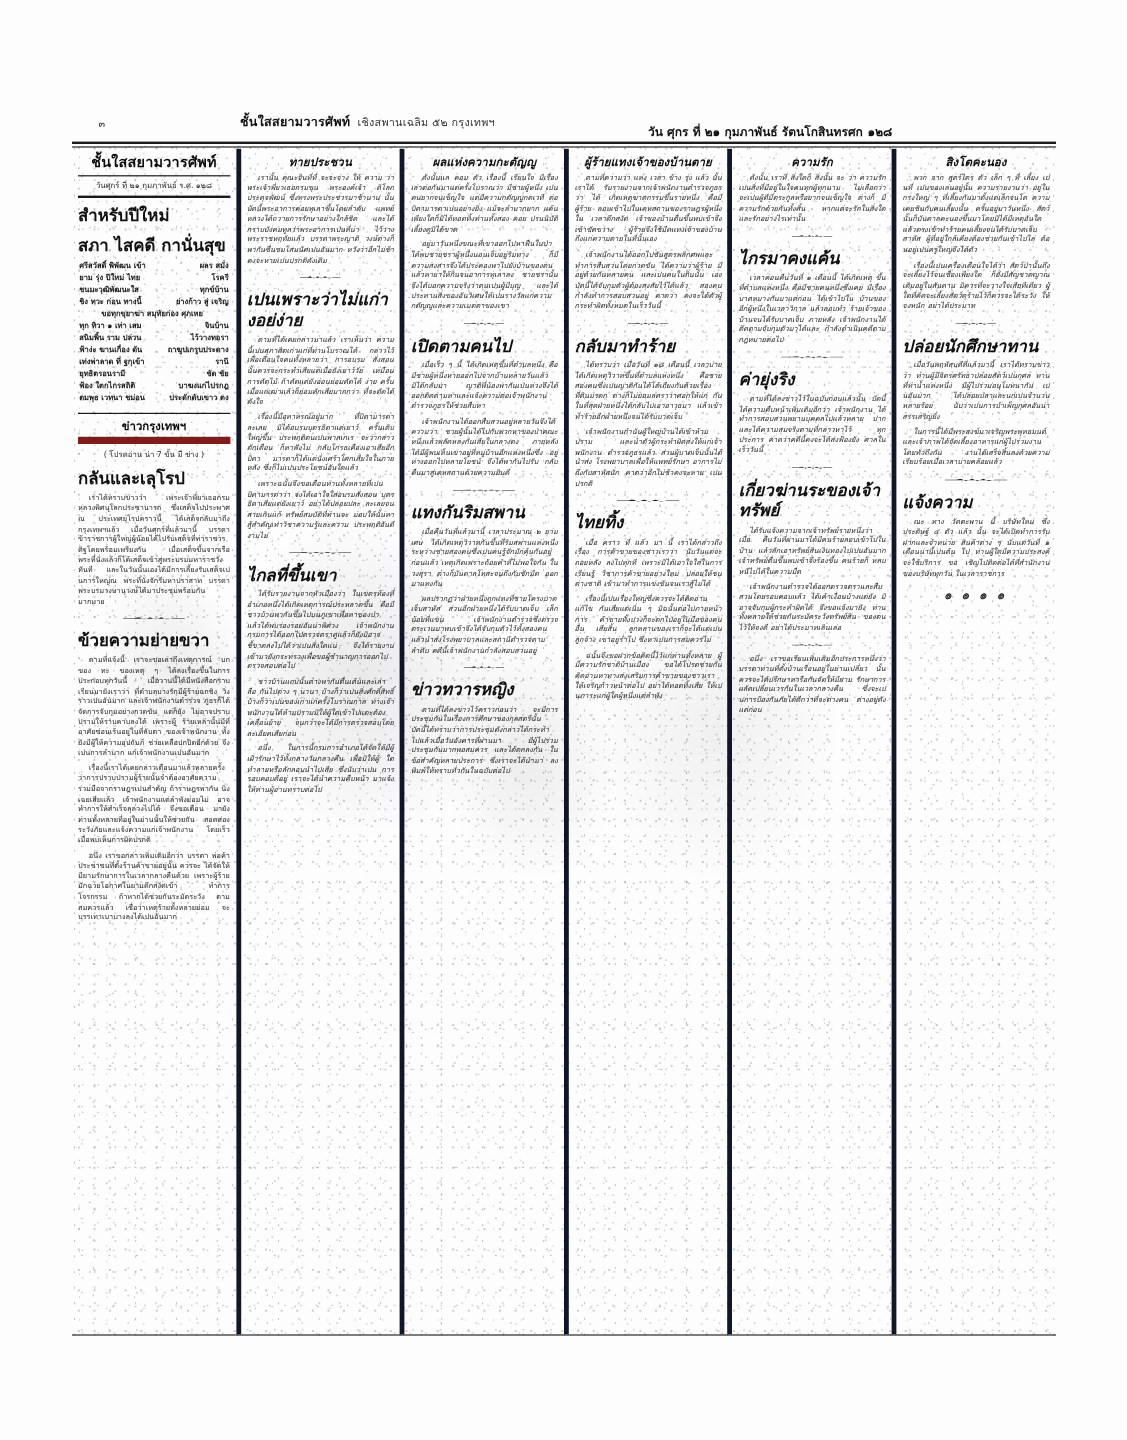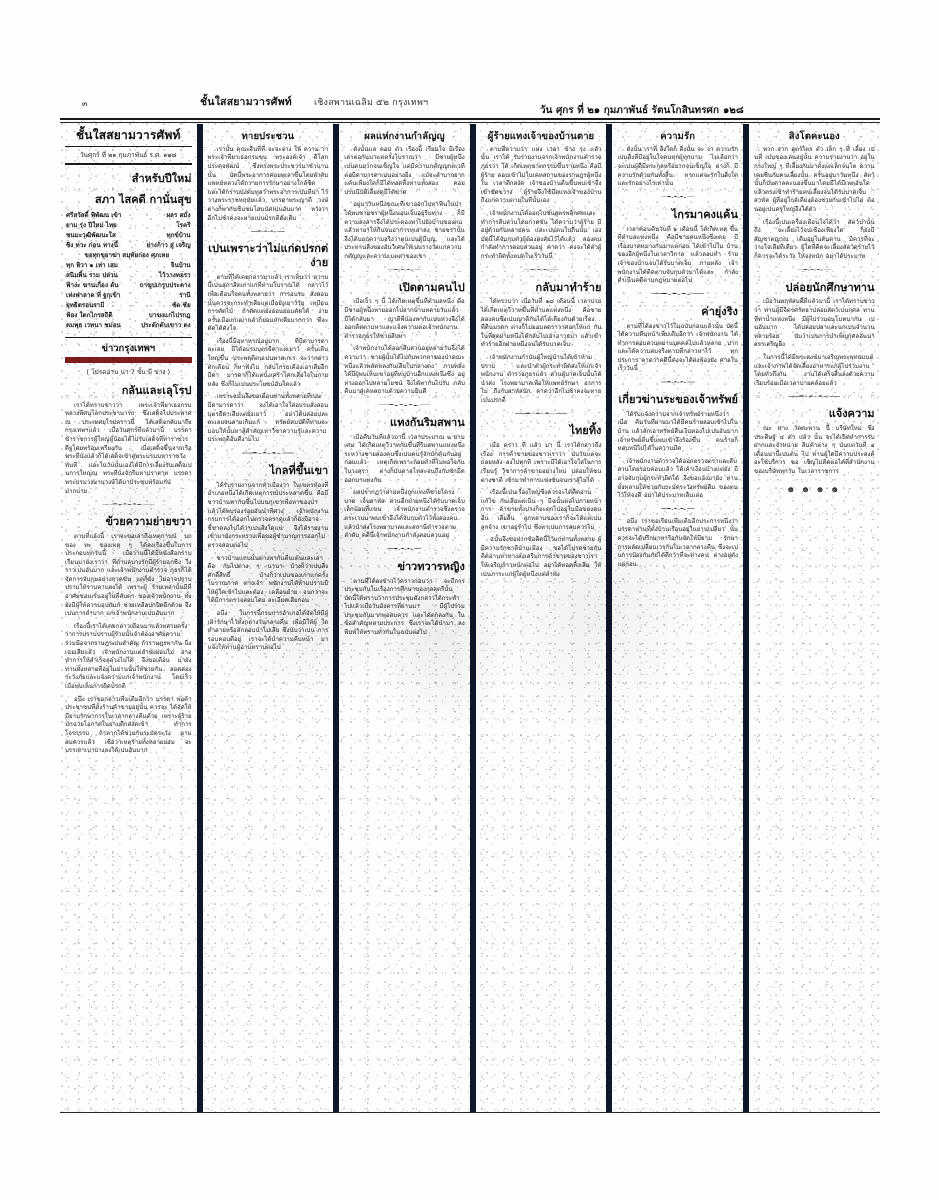--- a/index.html
+++ b/index.html
@@ -28,21 +28,21 @@
   #masthead{
     position:absolute;left:60px;top:92px;width:820px;height:26px;
   }
   .mh-folio{
     position:absolute;left:22px;top:5px;font-size:8px;color:#1a1a1a;
   }
   .mh-left{
     position:absolute;left:140px;top:1px;font-size:10.5px;color:#111;
     font-weight:bold;letter-spacing:.2px;white-space:nowrap;
   }
-  .mh-left .sub{font-weight:normal;font-size:9px;margin-left:22px;opacity:.88;}
+  .mh-left .sub{font-weight:normal;font-size:9px;margin-left:6px;opacity:.88;}
   .mh-right{
     position:absolute;left:480px;top:10px;font-size:10px;color:#111;
     font-weight:bold;white-space:nowrap;
   }
   .mh-right .issue{font-size:10px;margin-left:4px;}
 
   
   .rule-thick{
     position:absolute;left:60px;width:820px;height:2px;background:#1a1a1a;
   }
@@ -54,36 +54,36 @@
   #grid{
     position:absolute;left:60px;top:124px;width:820px;height:988px;
     display:flex;
   }
   .col{
     position:relative;
     flex:0 0 136.6px;width:136.6px;height:100%;
     padding:0 5px;box-sizing:border-box;
     overflow:hidden;
   }
-  .col + .col{border-left:6px solid #0f172a;}
+  .col + .col{border-left:4px solid #0f172a;font-style:italic;}
 
   
   .col-head{
     text-align:center;font-size:9.5px;font-weight:bold;color:#101010;
     margin:6px 0 3px;line-height:1.25;letter-spacing:.1px;
   }
   .masthead-box{
     text-align:center;font-size:12px;font-weight:bold;color:#0d0d0d;
     margin:4px 0 4px;line-height:1.2;letter-spacing:.2px;
   }
   .dateline{
     text-align:center;font-size:6.5px;color:#222;margin:2px 0 3px;
   }
   .sub-head{
-    text-align:right;font-size:11px;font-weight:bold;color:#101010;
+    text-align:left;font-size:14px;font-weight:bold;color:#101010;
     margin:7px 0 3px;line-height:1.25;
   }
   .boxed-head{
     text-align:center;font-size:9.5px;font-weight:bold;color:#0d0d0d;
     border-top:1px solid #1a1a1a;border-bottom:6px solid #7f1d1d;
     padding:2px 0;margin:7px 0 4px;
   }
   .note-line{
     text-align:center;font-size:6.5px;color:#222;margin:2px 0 3px;
   }
@@ -245,32 +245,32 @@
         <div class="orn"></div>
         <div class="sub-head">ข้วยความย่ายขวา</div>
         <p class="ptext ind">ตามที่แจ้งนี้ เราจะขอเล่าถึงเหตุการณ์ บกของ ทะ ของเหตุ ๆ ได้ลงเรื่องขึ้นในการ ประกอบทุกวันนี้ เมื่อวานนี้ได้มีหนังสือกราบ เรียนมายังเราว่า ที่ตำบลบางรักมีผู้ร้ายฉกชิง วิ่งราวเปนอันมาก และเจ้าพนักงานตำรวจ ภูธรก็ได้จัดการจับกุมอย่างกวดขัน แต่ก็ยัง ไม่อาจปราบปรามให้ราบคาบลงได้ เพราะผู้ ร้ายเหล่านั้นมีที่อาศัยซ่อนเร้นอยู่ในที่ลับตา ของเจ้าพนักงาน ทั้งยังมีผู้ให้ความอุปถัมภ์ ช่วยเหลือปกปิดอีกด้วย จึงเปนการลำบาก แก่เจ้าพนักงานเปนอันมาก</p>
         <p class="ptext ind">เรื่องนี้เราได้เคยกล่าวเตือนมาแล้วหลายครั้ง ว่าการปราบปรามผู้ร้ายนั้นจำต้องอาศัยความ ร่วมมือจากราษฎรเปนสำคัญ ถ้าราษฎรพากัน นิ่งเฉยเสียแล้ว เจ้าพนักงานแต่ลำพังย่อมไม่ อาจทำการให้สำเร็จลุล่วงไปได้ จึงขอเตือน มายังท่านทั้งหลายที่อยู่ในย่านนั้นให้ช่วยกัน สอดส่องระวังภัยและแจ้งความแก่เจ้าพนักงาน โดยเร็วเมื่อพบเห็นการผิดปรกติ</p>
         <p class="ptext ind">อนึ่ง เราขอกล่าวเพิ่มเติมอีกว่า บรรดา พ่อค้าประชาชนที่ตั้งร้านค้าขายอยู่นั้น ควรจะ ได้จัดให้มียามรักษาการในเวลากลางคืนด้วย เพราะผู้ร้ายมักฉวยโอกาศในยามดึกสงัดเข้า ทำการโจรกรรม ถ้าหากได้ช่วยกันระมัดระวัง ตามสมควรแล้ว เชื่อว่าเหตุร้ายทั้งหลายย่อม จะบรรเทาเบาบางลงได้เปนอันมาก</p>
       </div>
       <div class="col">
         <div class="col-head">ทายประชวน</div>
         <p class="ptext ind">เรานั้น คุณะจินที่ที่ จะจะจ่าง ให้ ความ ว่าพระเจ้าพี่ยาเธอกรมขุน พระองค์เจ้า ดิโลก ประดุจพัฒน์ ซึ่งทรงพระประชวรมาช้านาน นั้น บัดนี้พระอาการค่อยทุเลาขึ้นโดยลำดับ แพทย์หลวงได้ถวายการรักษาอย่างใกล้ชิด และได้กราบบังคมทูลว่าพระอาการเปนที่น่า ไว้วางพระราชหฤทัยแล้ว บรรดาพระญาติ วงษ์ต่างก็พากันชื่นชมโสมนัศเปนอันมาก หวังว่าอีกไม่ช้าคงจะหายเปนปรกติดังเดิม</p>
         <div class="orn orn-sm"></div>
-        <div class="sub-head">เปนเพราะว่าไม่แก่ดปรกต่ง่าย</div>
+        <div class="sub-head">เปนเพราะว่าไม่แก่างอย่ง่าย</div>
         <p class="ptext ind">ตามที่ได้เคยกล่าวมาแล้ว เราเห็นว่า ความนี้เปนสุภาสิตเก่าแก่ที่ท่านโบราณได้ กล่าวไว้ เพื่อเตือนใจคนทั้งหลายว่า การอบรม สั่งสอนนั้นควรจะกระทำเสียแต่เมื่อยังเยาว์วัย เหมือนการดัดไม้ ถ้าดัดแต่ยังอ่อนย่อมดัดได้ ง่าย ครั้นเมื่อแก่เฒ่าแล้วก็ย่อมหักเสียมากกว่า ที่จะดัดได้ดังใจ</p>
         <p class="ptext ind">เรื่องนี้มีอุทาหรณ์อยู่มาก ที่บิดามารดาละเลย มิได้อบรมบุตรธิดาแต่เยาว์ ครั้นเติบใหญ่ขึ้น ประพฤติตนเปนพาลเกเร จะว่ากล่าวตักเตือน ก็หาฟังไม่ กลับโกรธเคืองเอาเสียอีก บิดา มารดาก็ได้แต่นั่งเศร้าโศกเสียใจในภายหลัง ซึ่งก็ไม่เปนประโยชน์อันใดแล้ว</p>
         <p class="ptext ind">เพราะฉนั้นจึงขอเตือนท่านทั้งหลายที่เปน บิดามารดาว่า จงได้เอาใจใส่อบรมสั่งสอน บุตรธิดาเสียแต่ยังเยาว์ อย่าได้ปล่อยปละ ละเลยจนสายเกินแก้ ทรัพย์สมบัติที่ท่านจะ มอบให้นั้นหาสู้สำคัญเท่าวิชาความรู้และความ ประพฤติอันดีงามไม่</p>
         <div class="orn"></div>
         <div class="sub-head">ไกลที่ขึ้นเขา</div>
         <p class="ptext ind">ได้รับรายงานจากหัวเมืองว่า ในเขตรท้องที่ อำเภอหนึ่งได้เกิดเหตุการณ์ประหลาดขึ้น คือมี ชาวบ้านพากันขึ้นไปบนภูเขาเพื่อหาของป่า แล้วได้พบร่องรอยอันน่าพิศวง เจ้าพนักงาน กรมการได้ออกไปตรวจตราดูแล้วก็ยังมิอาจ ชี้ขาดลงไปได้ว่าเปนสิ่งใดแน่ จึงได้รายงาน เข้ามายังกระทรวงเพื่อขอผู้ชำนาญการออกไป ตรวจสอบต่อไป</p>
         <p class="ptext ind">ชาวบ้านแถบนั้นต่างพากันตื่นเต้นและเล่าลือ กันไปต่าง ๆ นานา บ้างก็ว่าเปนสิ่งศักดิ์สิทธิ์ บ้างก็ว่าเปนของเก่าแก่ครั้งโบราณกาล ทางเจ้า พนักงานได้ห้ามปรามมิให้ผู้ใดเข้าไปแตะต้อง เคลื่อนย้าย จนกว่าจะได้มีการตรวจสอบโดย ละเอียดเสียก่อน</p>
         <p class="ptext ind">อนึ่ง ในการนี้กรมการอำเภอได้จัดให้มีผู้ เฝ้ารักษาไว้ทั้งกลางวันกลางคืน เพื่อมิให้ผู้ ใดทำลายหรือลักลอบนำไปเสีย ซึ่งนับว่าเปน การรอบคอบดีอยู่ เราจะได้นำความคืบหน้า มาแจ้งให้ท่านผู้อ่านทราบต่อไป</p>
       </div>
       <div class="col">
-        <div class="col-head">ผลแห่กงานกำลัญญู</div>
+        <div class="col-head">ผลแห่งความกะตัญญู</div>
         <p class="ptext ind">ดังนั้นแล คอม ตัว เรื่องนี้ เรียนใจ มีเรื่อง เล่าต่อกันมาแต่ครั้งโบราณว่า มีชายผู้หนึ่ง เปนคนยากจนเข็ญใจ แต่มีความกตัญญูกตเวที ต่อบิดามารดาเปนอย่างยิ่ง แม้จะลำบากยาก แค้นเพียงใดก็มิได้ทอดทิ้งท่านทั้งสอง คอย ปรนนิบัติเลี้ยงดูมิได้ขาด</p>
         <p class="ptext ind">อยู่มาวันหนึ่งขณะที่เขาออกไปหาฟืนในป่า ได้พบชายชราผู้หนึ่งนอนเจ็บอยู่ริมทาง ก็มี ความสงสารจึงได้ประคองพาไปยังบ้านของตน แล้วหายาให้กินจนอาการทุเลาลง ชายชรานั้น จึงได้บอกความจริงว่าตนเปนผู้มีบุญ และได้ ประทานสิ่งของอันวิเศษให้เปนรางวัลแก่ความ กตัญญูและความเมตตาของเขา</p>
         <div class="orn orn-sm"></div>
         <div class="sub-head">เปิดตามคนไป</div>
         <p class="ptext ind">เมื่อเร็ว ๆ นี้ ได้เกิดเหตุขึ้นที่ตำบลหนึ่ง คือ มีชายผู้หนึ่งหายออกไปจากบ้านหลายวันแล้ว มิได้กลับมา ญาติพี่น้องพากันเปนห่วงจึงได้ ออกติดตามหาและแจ้งความต่อเจ้าพนักงาน ตำรวจภูธรให้ช่วยสืบหา</p>
         <p class="ptext ind">เจ้าพนักงานได้ออกสืบสวนอยู่หลายวันจึงได้ ความว่า ชายผู้นั้นได้ไปกับพวกหาของป่าคณะ หนึ่งแล้วพลัดหลงกันเสียในกลางดง ภายหลัง ได้มีผู้พบเห็นเขาอยู่ที่หมู่บ้านอีกแห่งหนึ่งซึ่ง อยู่ห่างออกไปหลายโยชน์ จึงได้พากันไปรับ กลับคืนมาสู่เคหสถานด้วยความยินดี</p>
         <div class="orn"></div>
         <div class="sub-head">แทงกันริมสพาน</div>
         <p class="ptext ind">เมื่อคืนวันที่แล้วมานี้ เวลาประมาณ ๒ ยาม เศษ ได้เกิดเหตุวิวาทกันขึ้นที่ริมสพานแห่งหนึ่ง ระหว่างชายสองคนซึ่งเปนคนรู้จักมักคุ้นกันอยู่ ก่อนแล้ว เหตุเกิดเพราะถ้อยคำที่ไม่พอใจกัน ในวงสุรา ต่างก็บันดาลโทสะจนถึงกับชักมีด ออกมาแทงกัน</p>
         <p class="ptext ind">ผลปรากฏว่าฝ่ายหนึ่งถูกแทงที่ชายโครงบาด เจ็บสาหัส ส่วนอีกฝ่ายหนึ่งได้รับบาดเจ็บ เล็กน้อยที่แขน เจ้าพนักงานตำรวจซึ่งตรวจ ตระเวนมาพบเข้าจึงได้จับกุมตัวไว้ทั้งสองคน แล้วนำส่งโรงพยาบาลและสถานีตำรวจตาม ลำดับ คดีนี้เจ้าพนักงานกำลังสอบสวนอยู่</p>

